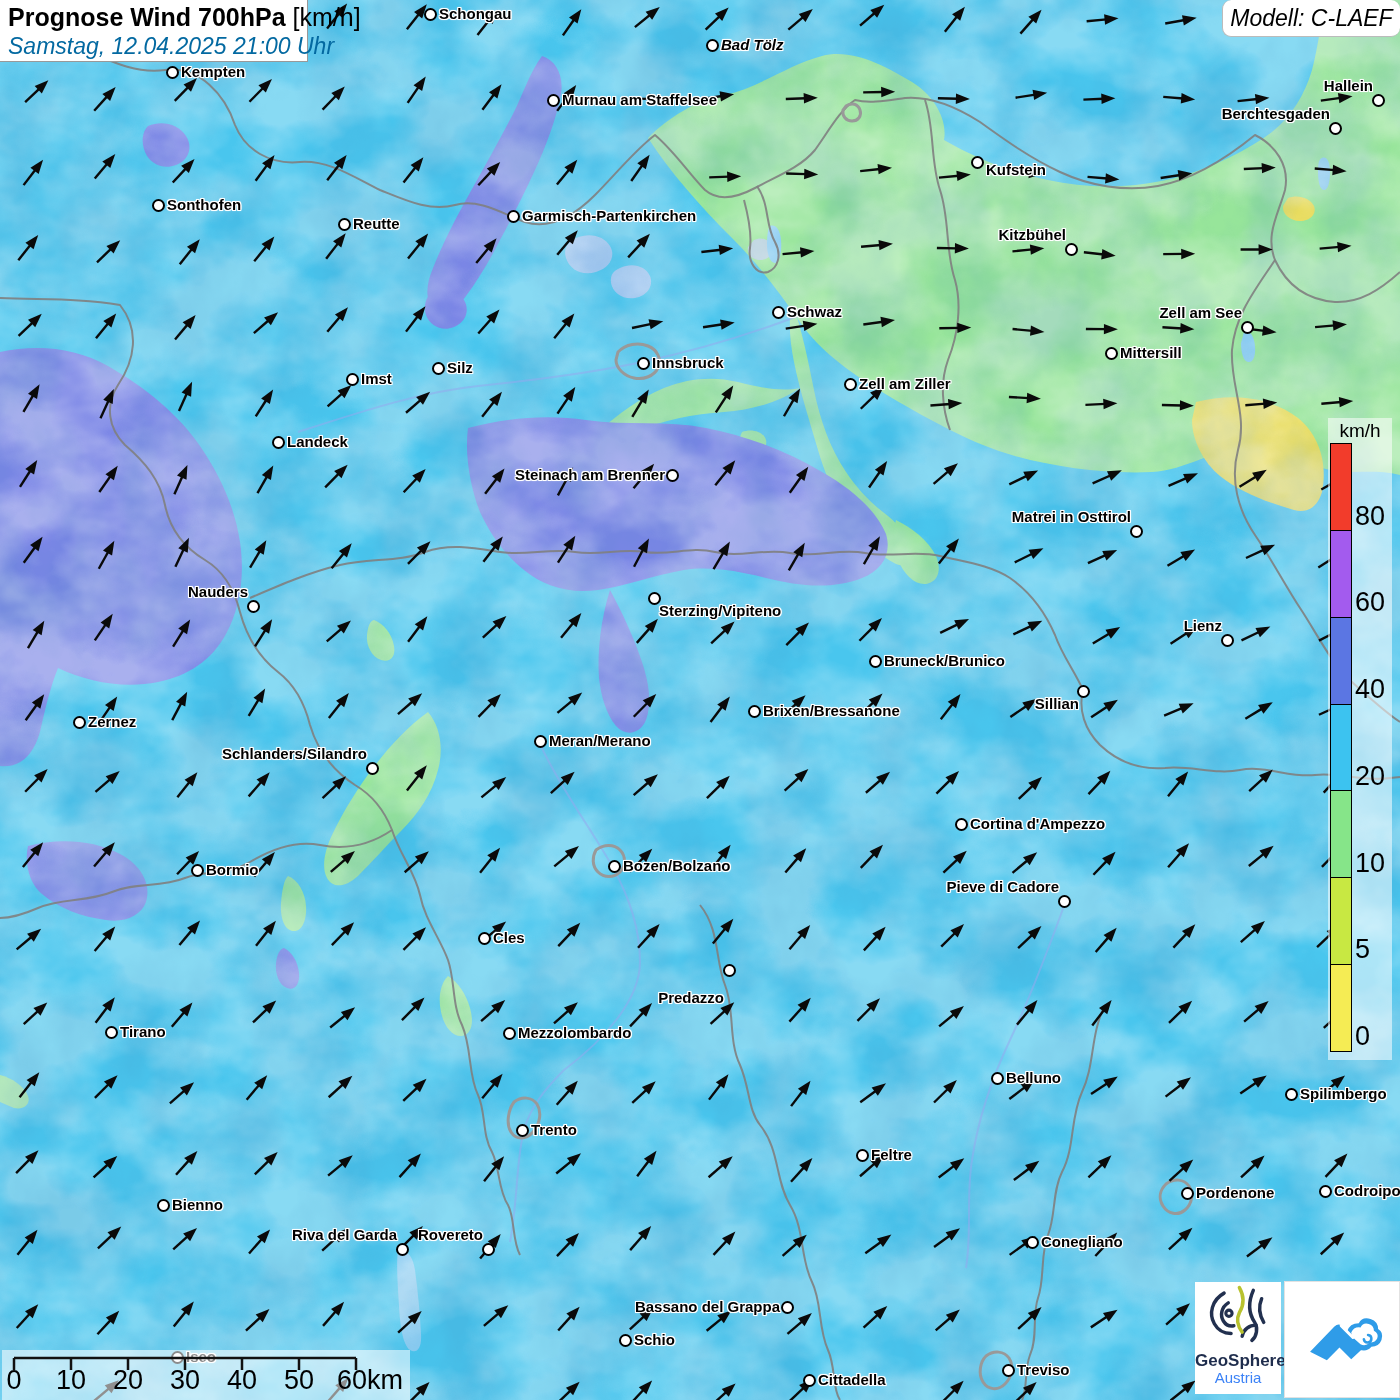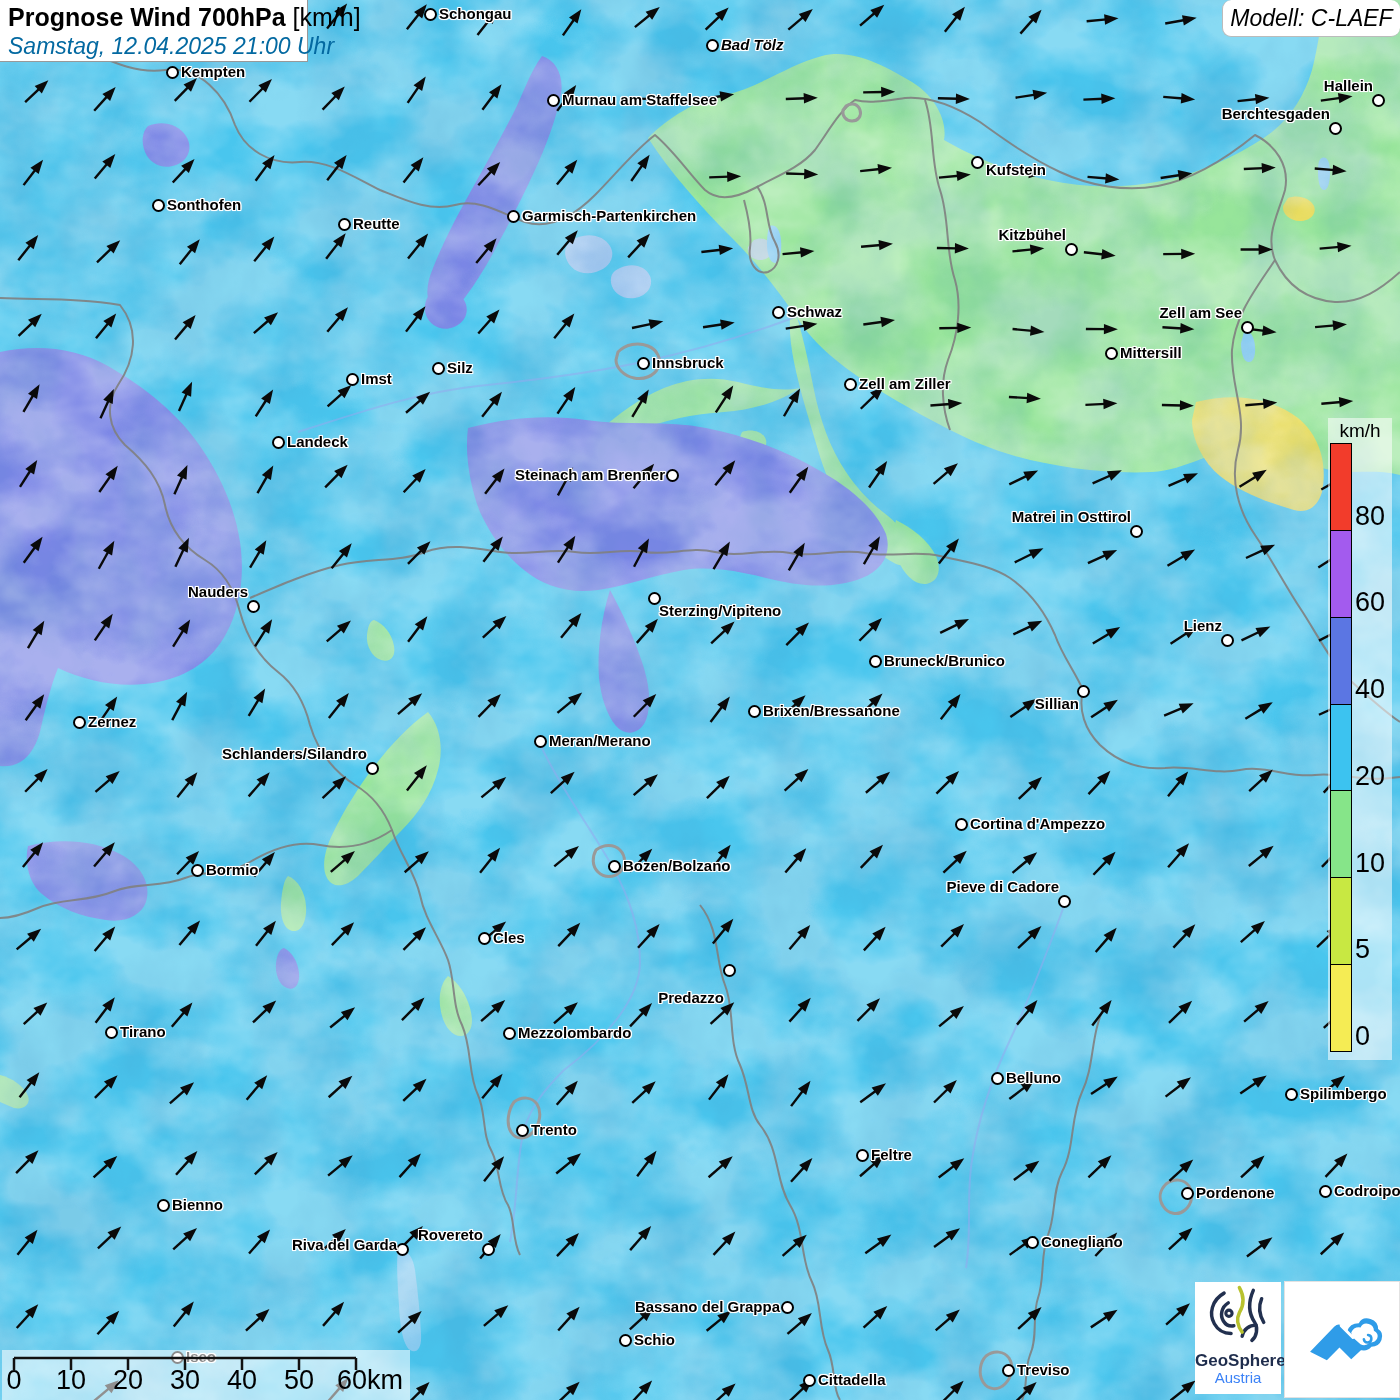--- a/index.html
+++ b/index.html
@@ -1641,21 +1641,21 @@
       <div class="city">
         <div class="city-dot" style="left: 1318.5px; top: 1184.5px;"></div>
         <div class="city-label" style="left: 1334px; top: 1181px;">Codroipo</div>
       </div>
       <div class="city">
         <div class="city-dot" style="left: 156.5px; top: 1198.5px;"></div>
         <div class="city-label" style="left: 172px; top: 1195px;">Bienno</div>
       </div>
       <div class="city">
         <div class="city-dot" style="left: 395.5px; top: 1242.5px;"></div>
-        <div class="city-label" style="left: 397px; top: 1225px; transform: translateX(-100%); margin-top: 10px;">Riva del Garda</div>
+        <div class="city-label" style="left: 397px; top: 1225px; transform: translateX(-100%);">Riva del Garda</div>
       </div>
       <div class="city">
         <div class="city-dot" style="left: 481.5px; top: 1242.5px;"></div>
         <div class="city-label" style="left: 483px; top: 1225px; transform: translateX(-100%);">Rovereto</div>
       </div>
       <div class="city">
         <div class="city-dot" style="left: 1025.5px; top: 1235.5px;"></div>
         <div class="city-label" style="left: 1041px; top: 1232px;">Conegliano</div>
       </div>
       <div class="city">

